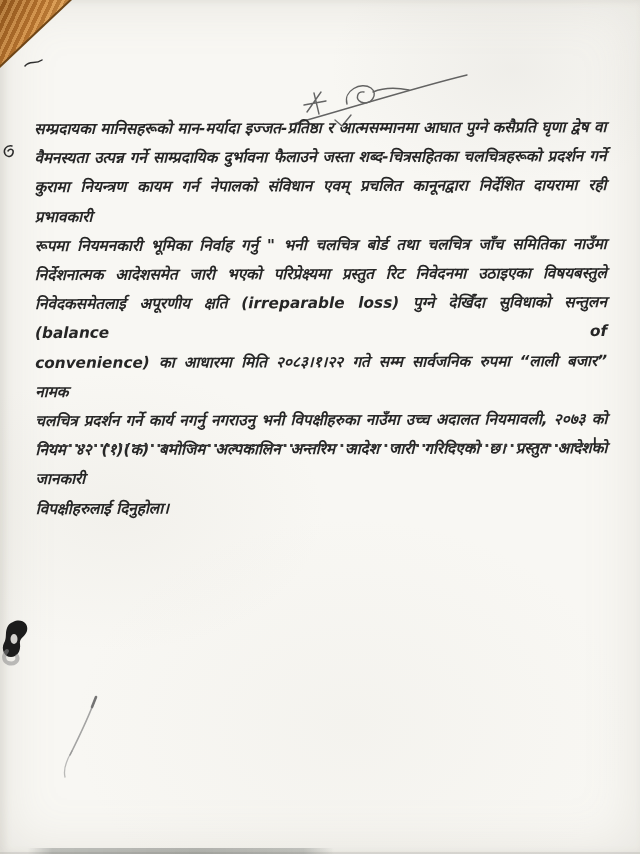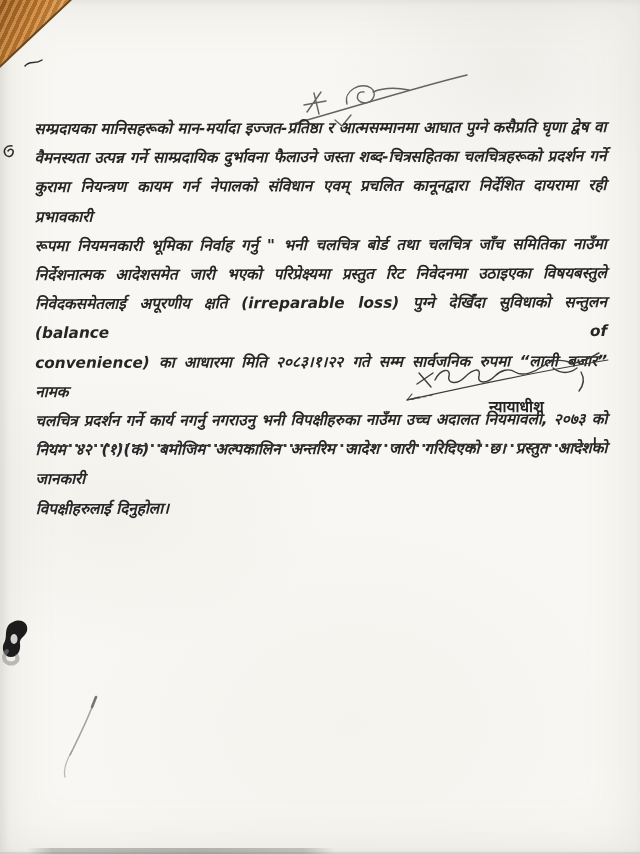--- a/index.html
+++ b/index.html
@@ -98,34 +98,20 @@
       <div class="line">कुरामा नियन्त्रण कायम गर्न नेपालको संविधान एवम् प्रचलित कानूनद्वारा निर्देशित दायरामा रही प्रभावकारी</div>
       <div class="line">रूपमा नियमनकारी भूमिका निर्वाह गर्नु " भनी चलचित्र बोर्ड तथा चलचित्र जाँच समितिका नाउँमा</div>
       <div class="line">निर्देशनात्मक आदेशसमेत जारी भएको परिप्रेक्ष्यमा प्रस्तुत रिट निवेदनमा उठाइएका विषयबस्तुले</div>
       <div class="line">निवेदकसमेतलाई अपूरणीय क्षति (irreparable loss) पुग्ने देखिँदा सुविधाको सन्तुलन (balance of</div>
       <div class="line">convenience)  का आधारमा मिति २०८३।१।२२ गते सम्म सार्वजनिक रुपमा “लाली बजार” नामक</div>
       <div class="line">चलचित्र प्रदर्शन गर्ने कार्य नगर्नु नगराउनु भनी विपक्षीहरुका नाउँमा उच्च अदालत नियमावली, २०७३ को</div>
       <div class="line">नियम ४२ (१)(क) बमोजिम अल्पकालिन अन्तरिम आदेश जारी गरिदिएको छ। प्रस्तुत आदेशको जानकारी</div>
       <div class="line">विपक्षीहरुलाई दिनुहोला।</div>
     </div>
 
-  <div class="sig-block">
-    <svg width="215" height="55" viewBox="0 0 215 55">
-      <g fill="none" stroke="#3c3c3c" stroke-width="1.4" stroke-linecap="round">
-        <path d="M14,36 L30,25 M16,25 L28,39"></path>
-        <path d="M32,32 C38,20 48,20 46,28 C44,36 54,37 62,29 C70,21 78,19 76,28 C74,36 84,36 92,28 C98,22 106,20 112,24 C120,29 132,24 140,18 C148,12 158,11 166,14 C174,17 184,11 196,5"></path>
-        <path d="M150,20 C158,26 166,26 174,20"></path>
-        <path d="M178,24 C182,31 180,38 176,43"></path>
-        <path d="M4,52 C45,43 125,25 205,12" stroke-width="1.2"></path>
-        <path d="M4,52 L16,49 M4,52 L9,46" stroke-width="1.1"></path>
-        <path d="M8,51.5 l3,0 M14,50.2 l3,0 M20,48.9 l3,0 M26,47.6 l3,0" stroke-width="0.9" opacity="0.7"></path>
-      </g>
-    </svg>
-    <div class="judge-label">न्यायाधीश</div>
-  </div>
 
   <div class="date-row">
       <span class="dots">......................................................................................................................................</span>
       <span>।</span>
   </div>
 
   <svg class="mark" style="left:1px; top:617px;" width="34" height="50" viewBox="0 0 34 50">
     <path d="M12,5 C20,1 28,6 26,14 C24,20 18,21 19,27 C20,34 16,40 10,40 C3,40 0,32 3,26 C6,21 4,16 6,11 C7,8 9,6 12,5 Z" fill="#1c1c1c"></path>
     <path d="M6,34 C2,38 2,44 7,46 C13,48 18,44 16,39" fill="none" stroke="#8a8a8a" stroke-width="4" opacity="0.55" stroke-linecap="round"></path>
     <ellipse cx="13" cy="22" rx="3.5" ry="5" fill="#f3f2ee" opacity="0.85"></ellipse>

